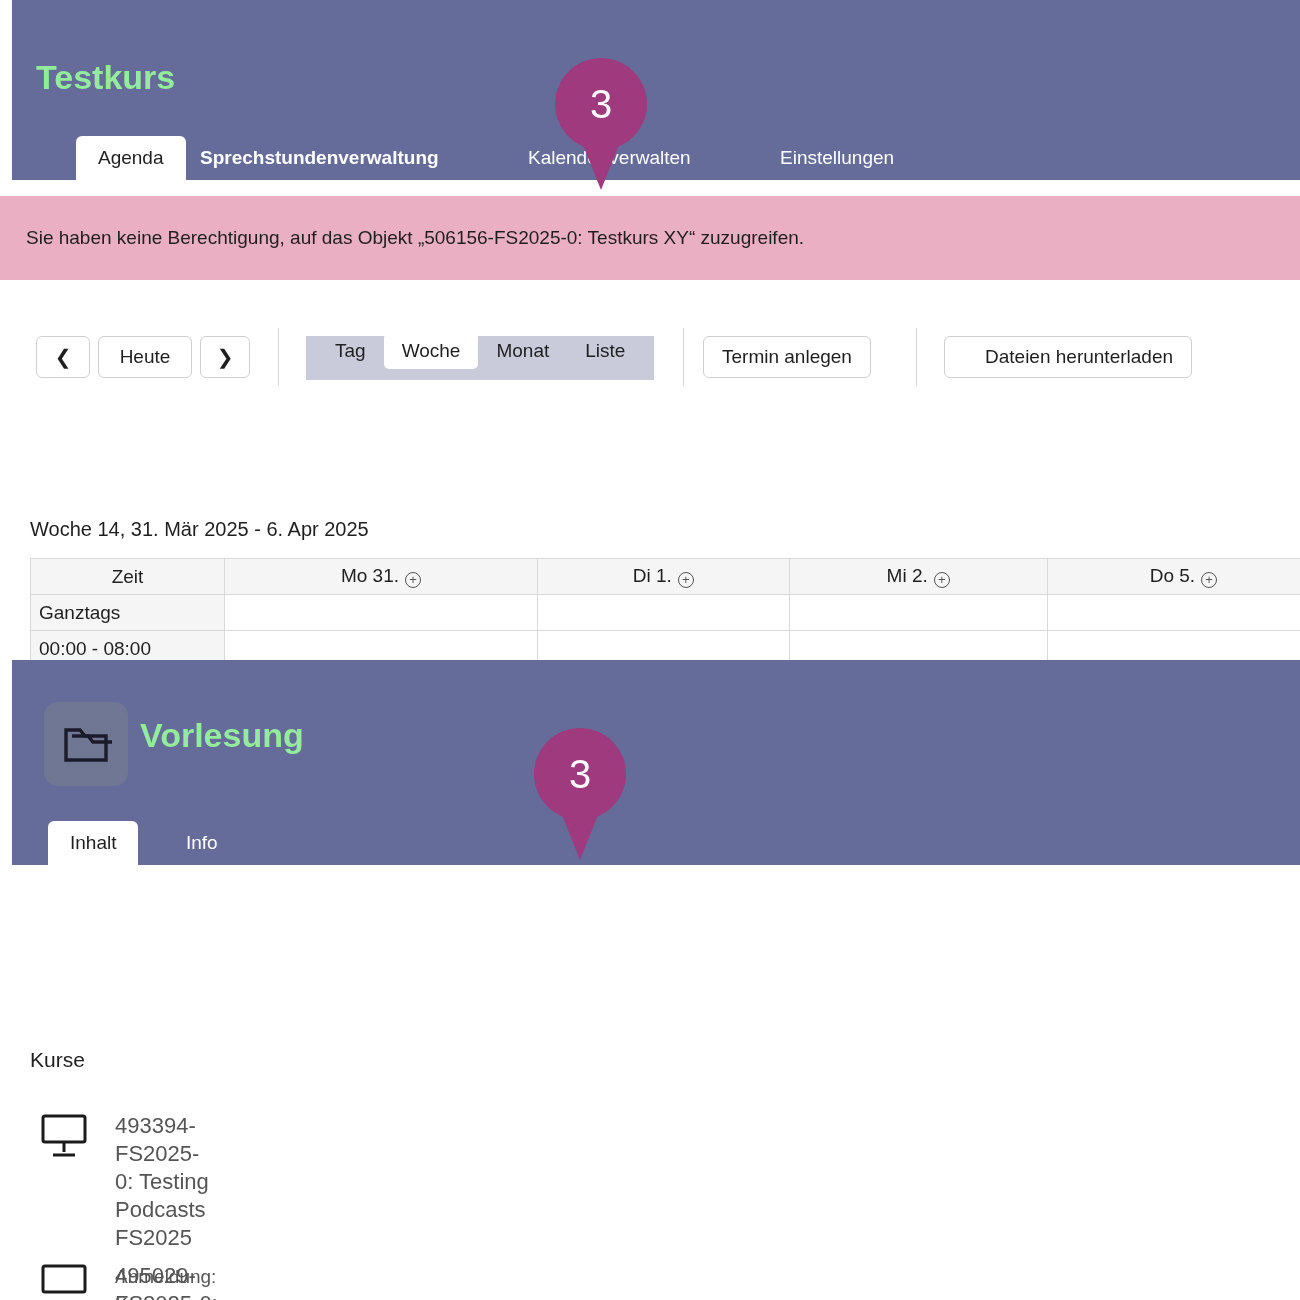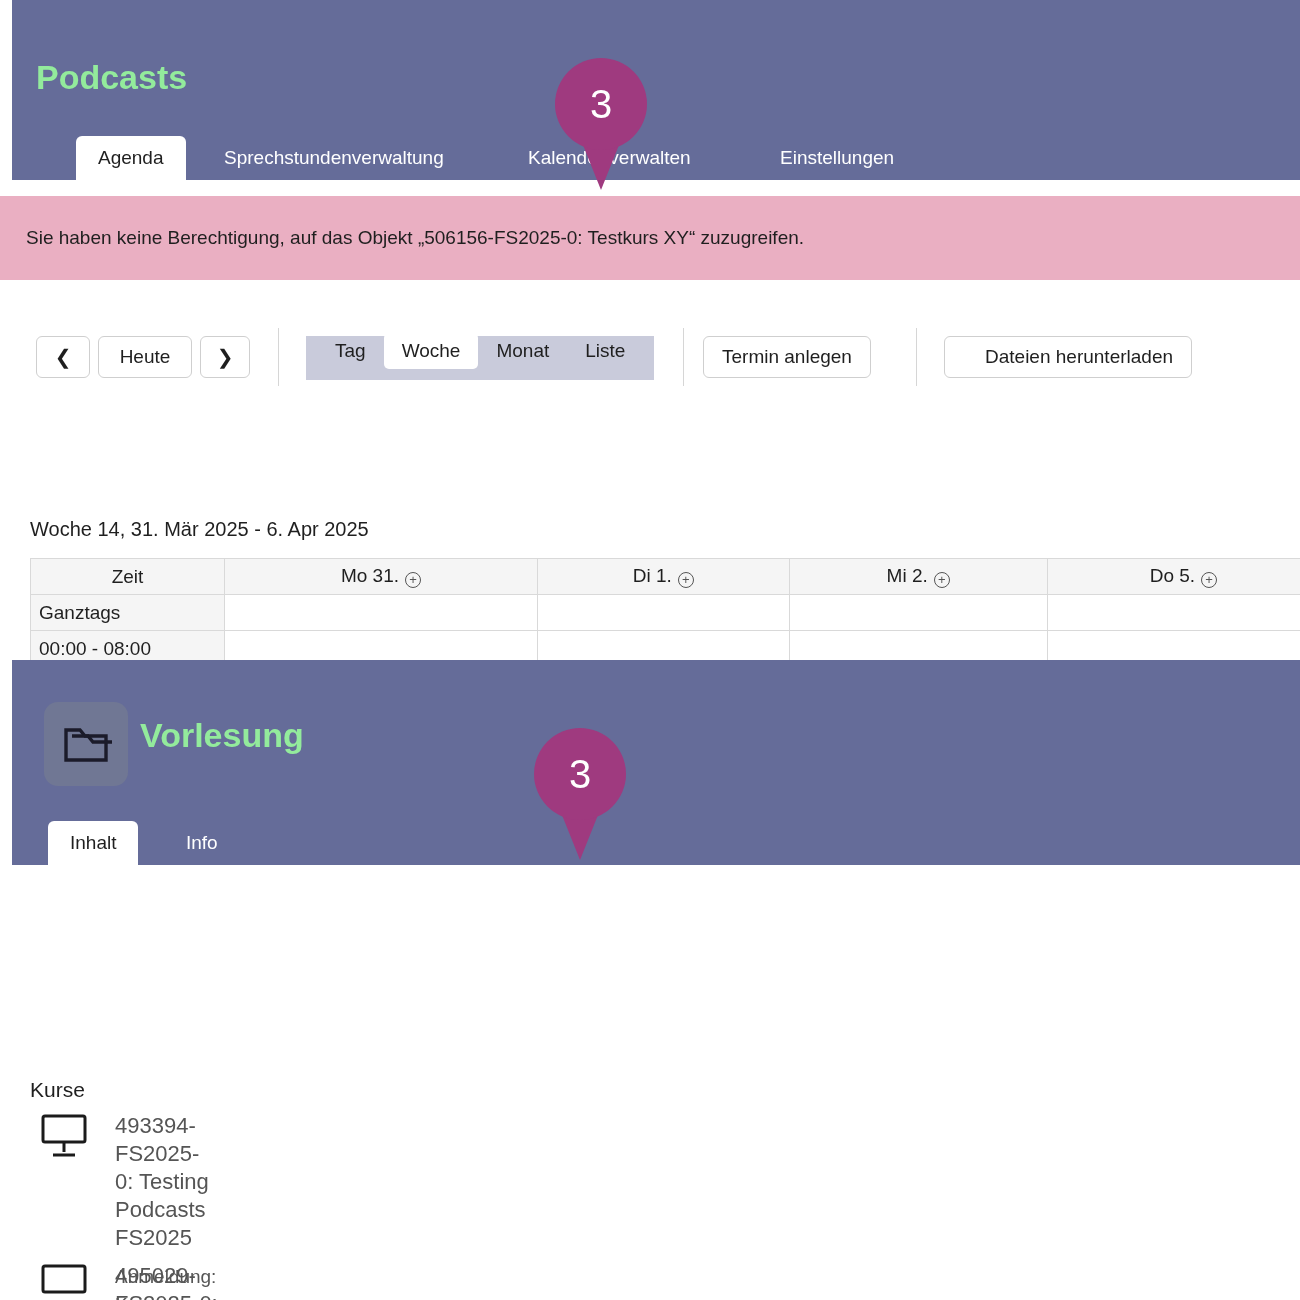--- a/index.html
+++ b/index.html
@@ -168,21 +168,20 @@
     border-radius: 14px;
   }
   .folder-badge svg { position: absolute; left: 16px; top: 18px; }
 
   #vorlesung-alert { left: 0; top: 885px; width: 1300px; height: 82px; }
 
   .section-title {
     position: absolute;
     left: 30px; top: 1048px;
     font-size: 21px;
-    margin-top: 30px;
   }
 
   .course-item { position: absolute; left: 40px; }
   .course-icon { position: absolute; left: 0; top: 0; width: 48px; height: 46px; }
   .course-text { position: absolute; left: 75px; top: 0; }
   .course-name { font-size: 22px; color: #555555; line-height: 28px; }
   .course-sub { font-size: 19px; color: #555555; line-height: 28px; margin-top: 11px; }
 
   #course-1 { top: 1112px; }
   #course-2 { top: 1262px; }
@@ -219,24 +218,24 @@
   }
   #marker-1 { left: 555px; top: 58px; }
   #marker-2 { left: 534px; top: 728px; }
 </style>
 </head>
 <body>
 
 <div class="page">
 
   <div class="panel-header" id="kalender-header">
-    <div class="panel-title" id="kalender-title">Podcasts</div>
+    <div class="panel-title" id="kalender-title">Testkurs</div>
     <div class="tabbar">
       <div class="tab active" style="left:36px;margin-left:28px;">Agenda</div>
-      <div class="tab" style="left:190px;">Sprechstundenverwaltung</div>
+      <div class="tab" style="left:166px;font-weight:bold;">Sprechstundenverwaltung</div>
       <div class="tab" style="left:494px;">Kalender verwalten</div>
       <div class="tab" style="left:746px;">Einstellungen</div>
     </div>
   </div>
 
   <div class="alert" id="kalender-alert">Sie haben keine Berechtigung, auf das Objekt „506156-FS2025-0: Testkurs XY“ zuzugreifen.</div>
 
   <div class="toolbar">
     <div class="btn" id="btn-prev">❮</div>
     <div class="btn" id="btn-today">Heute</div>

